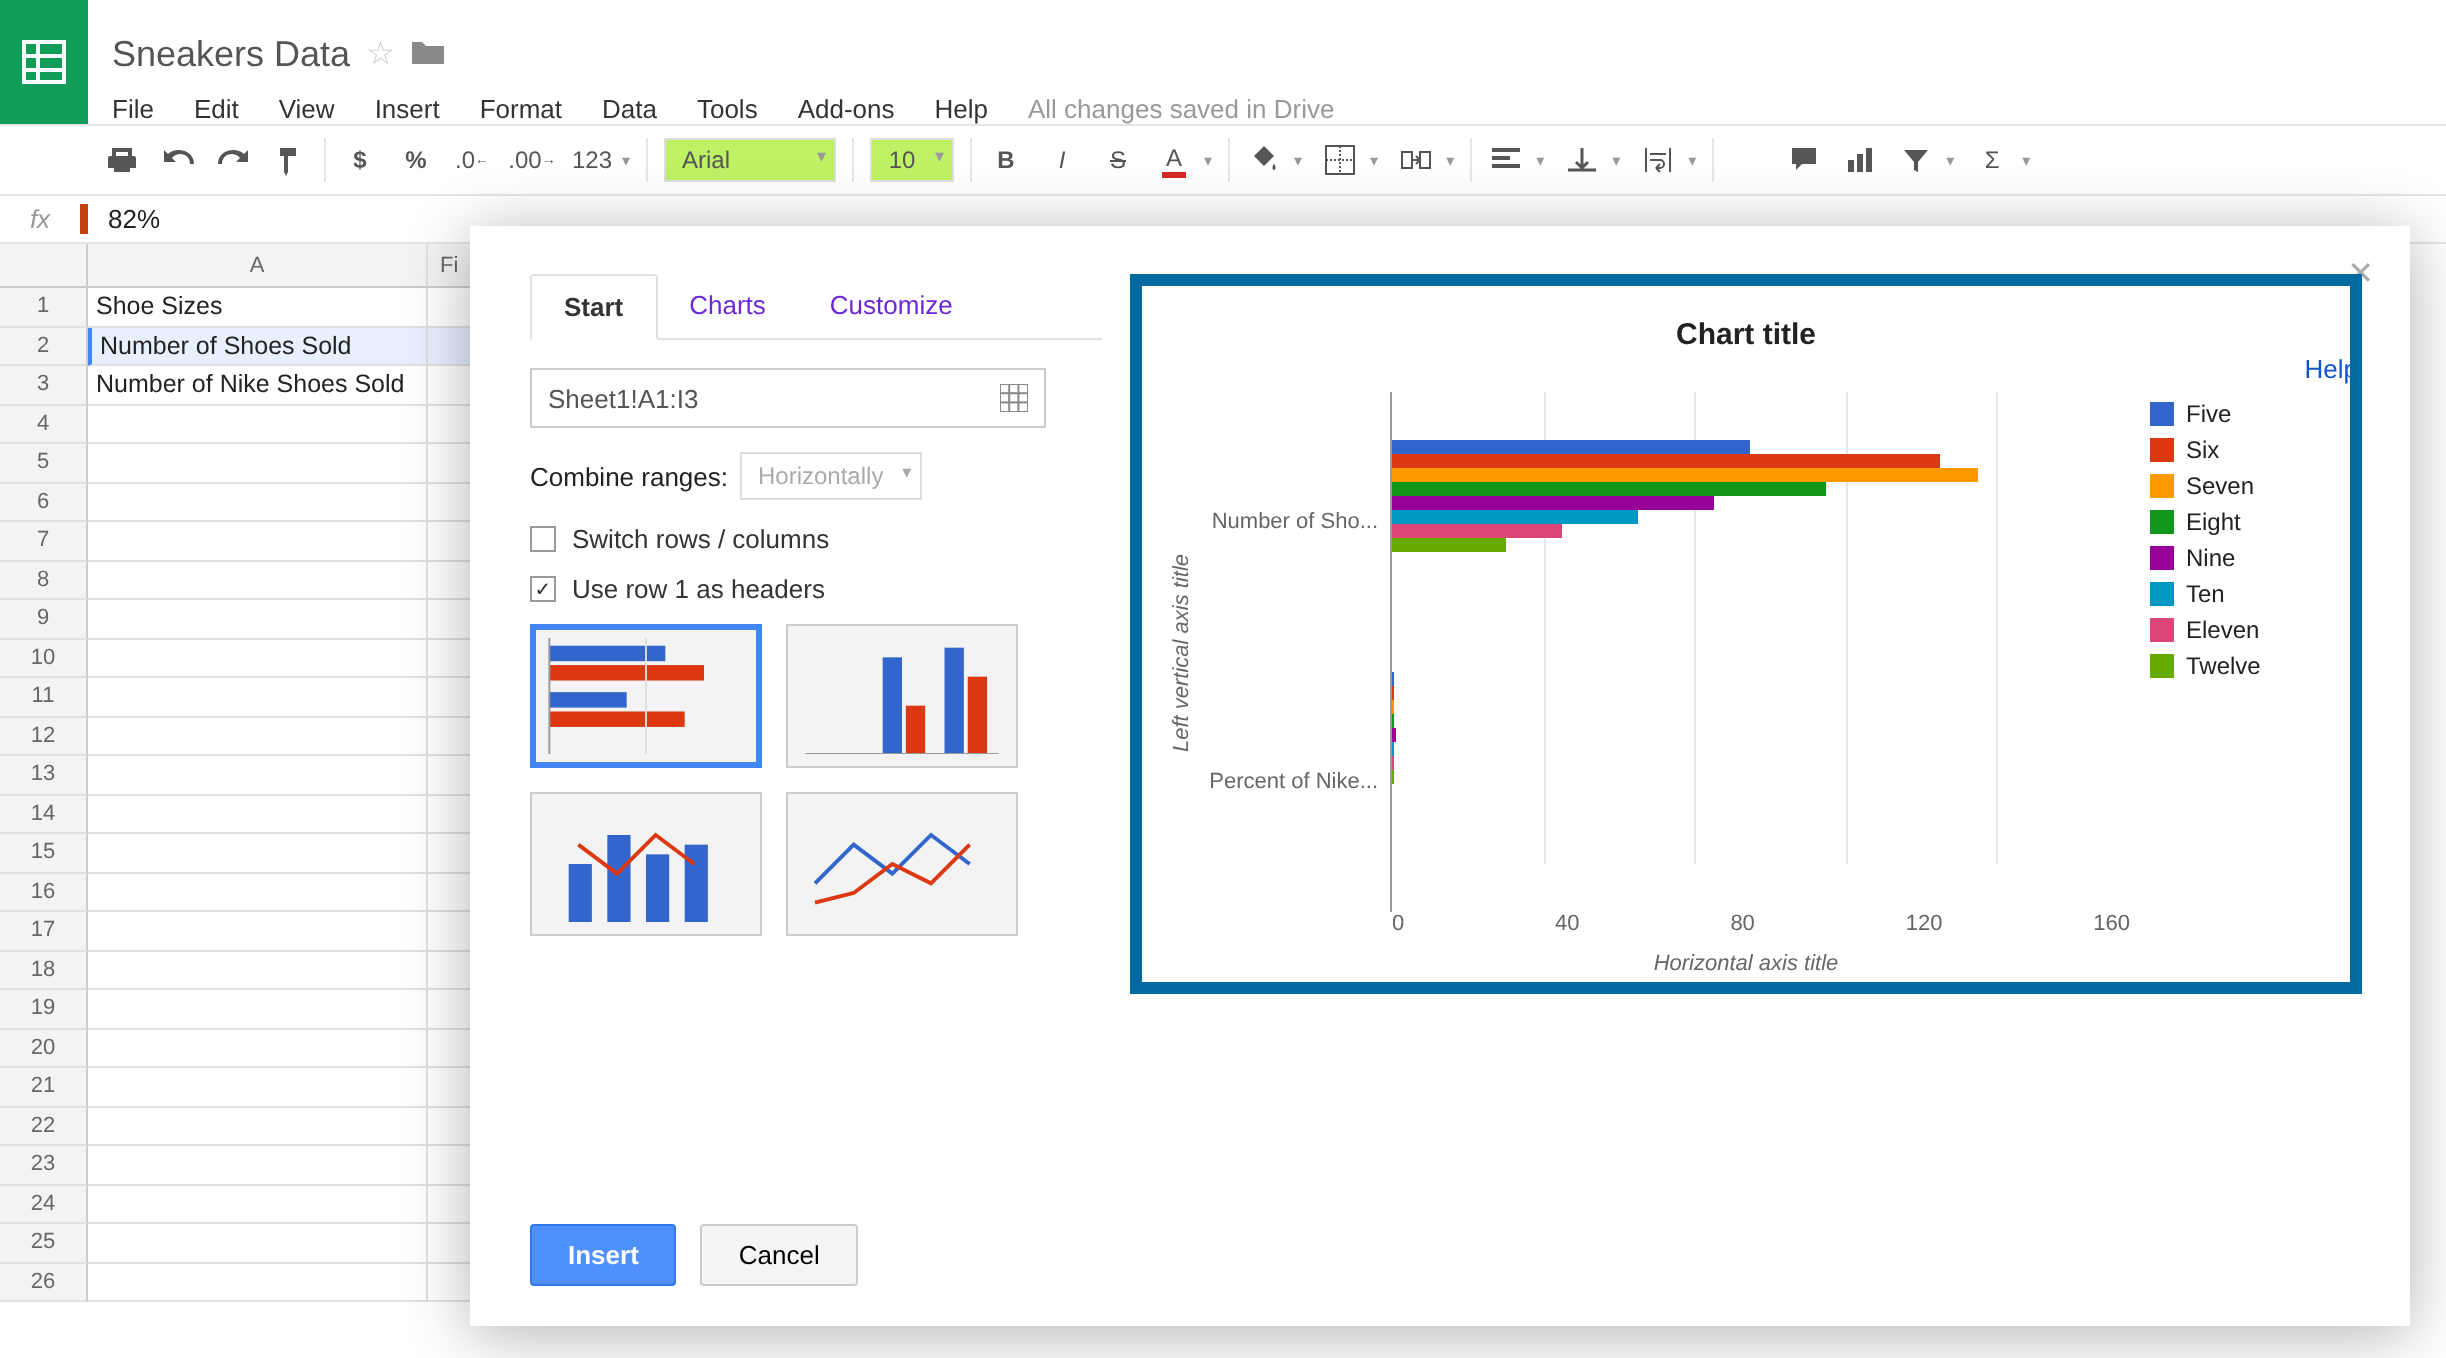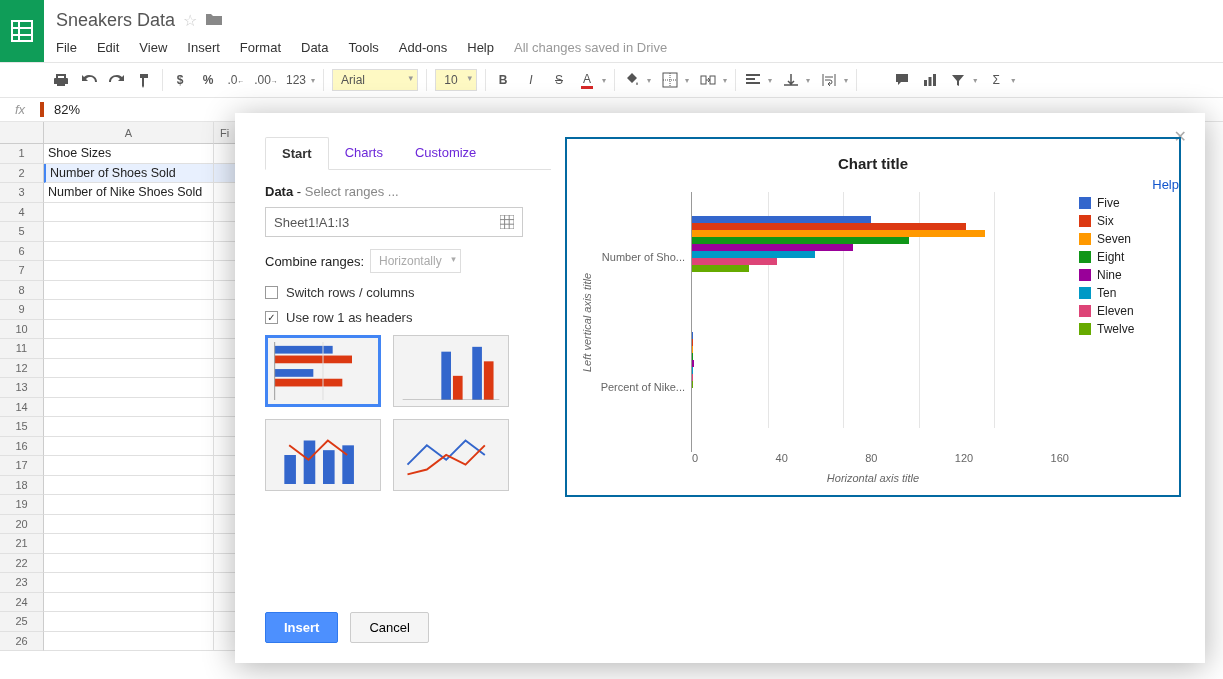--- a/index.html
+++ b/index.html
@@ -1,34 +1,34 @@
 <!DOCTYPE html>
 <html><head>
 <meta charset="utf-8">
 <style>
 * { box-sizing: border-box; margin: 0; padding: 0; }
 body { font-family: Arial, sans-serif; font-size: 13px; color: #222; background: #fff; overflow: hidden; width: 1223px; height: 679px; position: relative; }
 
-.app-header { display: flex; align-items: flex-start; height: 62px; }
+.app-header { display: flex; align-items: flex-end; height: 62px; }
 .logo { width: 44px; height: 62px; background: #0f9d58; display: flex; align-items: center; justify-content: center; }
 .logo svg { width: 24px; height: 24px; }
 .doc-head { padding: 6px 0 0 12px; flex: 1; }
 .doc-title-row { display: flex; align-items: center; gap: 8px; height: 28px; }
 .doc-title { font-size: 18px; color: #555; }
 .star-icon { color: #ccc; font-size: 16px; }
 .folder-icon { color: #777; }
 .menu-bar { display: flex; gap: 20px; margin-top: 6px; font-size: 13px; color: #333; }
 .menu-bar span { cursor: pointer; }
 .save-status { color: #999; }
 
 .toolbar { display: flex; align-items: center; height: 36px; border-top: 1px solid #e5e5e5; border-bottom: 1px solid #e5e5e5; padding: 0 44px; gap: 0; font-size: 12px; color: #555; }
 .tb-group { display: flex; align-items: center; padding: 0 8px; height: 100%; gap: 10px; }
 .tb-sep { width: 1px; height: 22px; background: #e5e5e5; }
 .tb-icon { width: 18px; height: 18px; display: flex; align-items: center; justify-content: center; cursor: pointer; color: #555; }
-.tb-select { border: 1px solid #ddd; padding: 3px 18px 3px 8px; font-size: 12px; color: #555; background: #fef9c3; cursor: pointer; position: relative; }
+.tb-select { border: 1px solid #ddd; padding: 3px 18px 3px 8px; font-size: 12px; color: #555; background: #bef264; cursor: pointer; position: relative; }
 .tb-select::after { content: "▾"; position: absolute; right: 4px; font-size: 9px; color: #999; }
 .tb-text-color { display: inline-block; border-bottom: 3px solid #d62828; padding: 0 2px; }
 .tb-caret { font-size: 8px; color: #999; margin-left: -4px; }
 
 .formula-bar { display: flex; align-items: center; height: 24px; border-bottom: 1px solid #e5e5e5; }
 .fx-label { width: 44px; text-align: center; font-style: italic; color: #999; font-size: 13px; border-right: 4px solid #c2410c; }
 .fx-value { padding: 0 10px; font-size: 13px; }
 
 .grid-area { display: flex; height: calc(100% - 122px); }
 .row-headers { width: 44px; }
@@ -69,21 +69,21 @@
 .rec-title a { color: #15c; font-weight: normal; text-decoration: underline; font-size: 12px; }
 .thumbs { display: flex; flex-wrap: wrap; gap: 12px; }
 .thumb { width: 116px; height: 72px; border: 1px solid #ccc; background: #f3f3f3; padding: 6px; cursor: pointer; }
 .thumb.selected { border: 3px solid #4285f4; padding: 4px; }
 .thumb svg { width: 100%; height: 100%; }
 .dialog-buttons { position: absolute; bottom: 20px; left: 30px; display: flex; gap: 12px; }
 .btn { padding: 7px 18px; font-size: 13px; border: 1px solid #ccc; background: #f5f5f5; cursor: pointer; border-radius: 2px; }
 .btn.primary { background: #4d90fe; color: #fff; border-color: #3079ed; font-weight: bold; }
 .help-link { position: absolute; top: 64px; right: 26px; color: #15c; font-size: 13px; cursor: pointer; }
 
-.chart-preview { flex: 1; border: 2px solid #0369a1; height: 360px; padding: 16px 10px; position: relative; }
+.chart-preview { flex: 1; border: 6px solid #0369a1; height: 360px; padding: 16px 10px; position: relative; }
 .chart-title { text-align: center; font-weight: bold; font-size: 15px; margin-bottom: 20px; }
 .chart-body { display: flex; height: 260px; }
 .y-axis-title { writing-mode: vertical-rl; transform: rotate(180deg); font-style: italic; font-size: 11px; color: #666; text-align: center; padding: 0 4px; }
 .y-labels { display: flex; flex-direction: column; font-size: 11px; color: #666; width: 94px; justify-content: space-around; text-align: right; padding-right: 6px; }
 .plot { flex: 1; position: relative; border-left: 1px solid #999; }
 .gridline { position: absolute; top: 0; bottom: 24px; width: 1px; background: #e5e5e5; }
 .bar-cluster { position: absolute; left: 0; }
 .bar { height: 7px; margin-bottom: 0; }
 .legend { width: 90px; font-size: 12px; padding-top: 4px; }
 .legend-item { display: flex; align-items: center; gap: 6px; margin-bottom: 4px; }
@@ -414,21 +414,20 @@
 <div class="dialog">
   <span class="dialog-close">✕</span>
   <a class="help-link">Help</a>
   <div class="dialog-body">
     <div class="left-pane">
       <div class="tabs">
         <div class="tab active">Start</div>
         <div class="tab">Charts</div>
         <div class="tab">Customize</div>
       </div>
-      <div class="data-label"><b>Data</b> - <span class="sub">Select ranges ...</span></div>
       <div class="range-input">
         <span>Sheet1!A1:I3</span>
         <svg class="grid-icon" viewBox="0 0 14 14">
             <rect x="0" y="0" width="14" height="14" fill="none" stroke="#888"></rect>
             <line x1="0" y1="4.6" x2="14" y2="4.6" stroke="#888"></line>
             <line x1="0" y1="9.2" x2="14" y2="9.2" stroke="#888"></line>
             <line x1="4.6" y1="0" x2="4.6" y2="14" stroke="#888"></line>
             <line x1="9.2" y1="0" x2="9.2" y2="14" stroke="#888"></line>
           </svg>
       </div>

